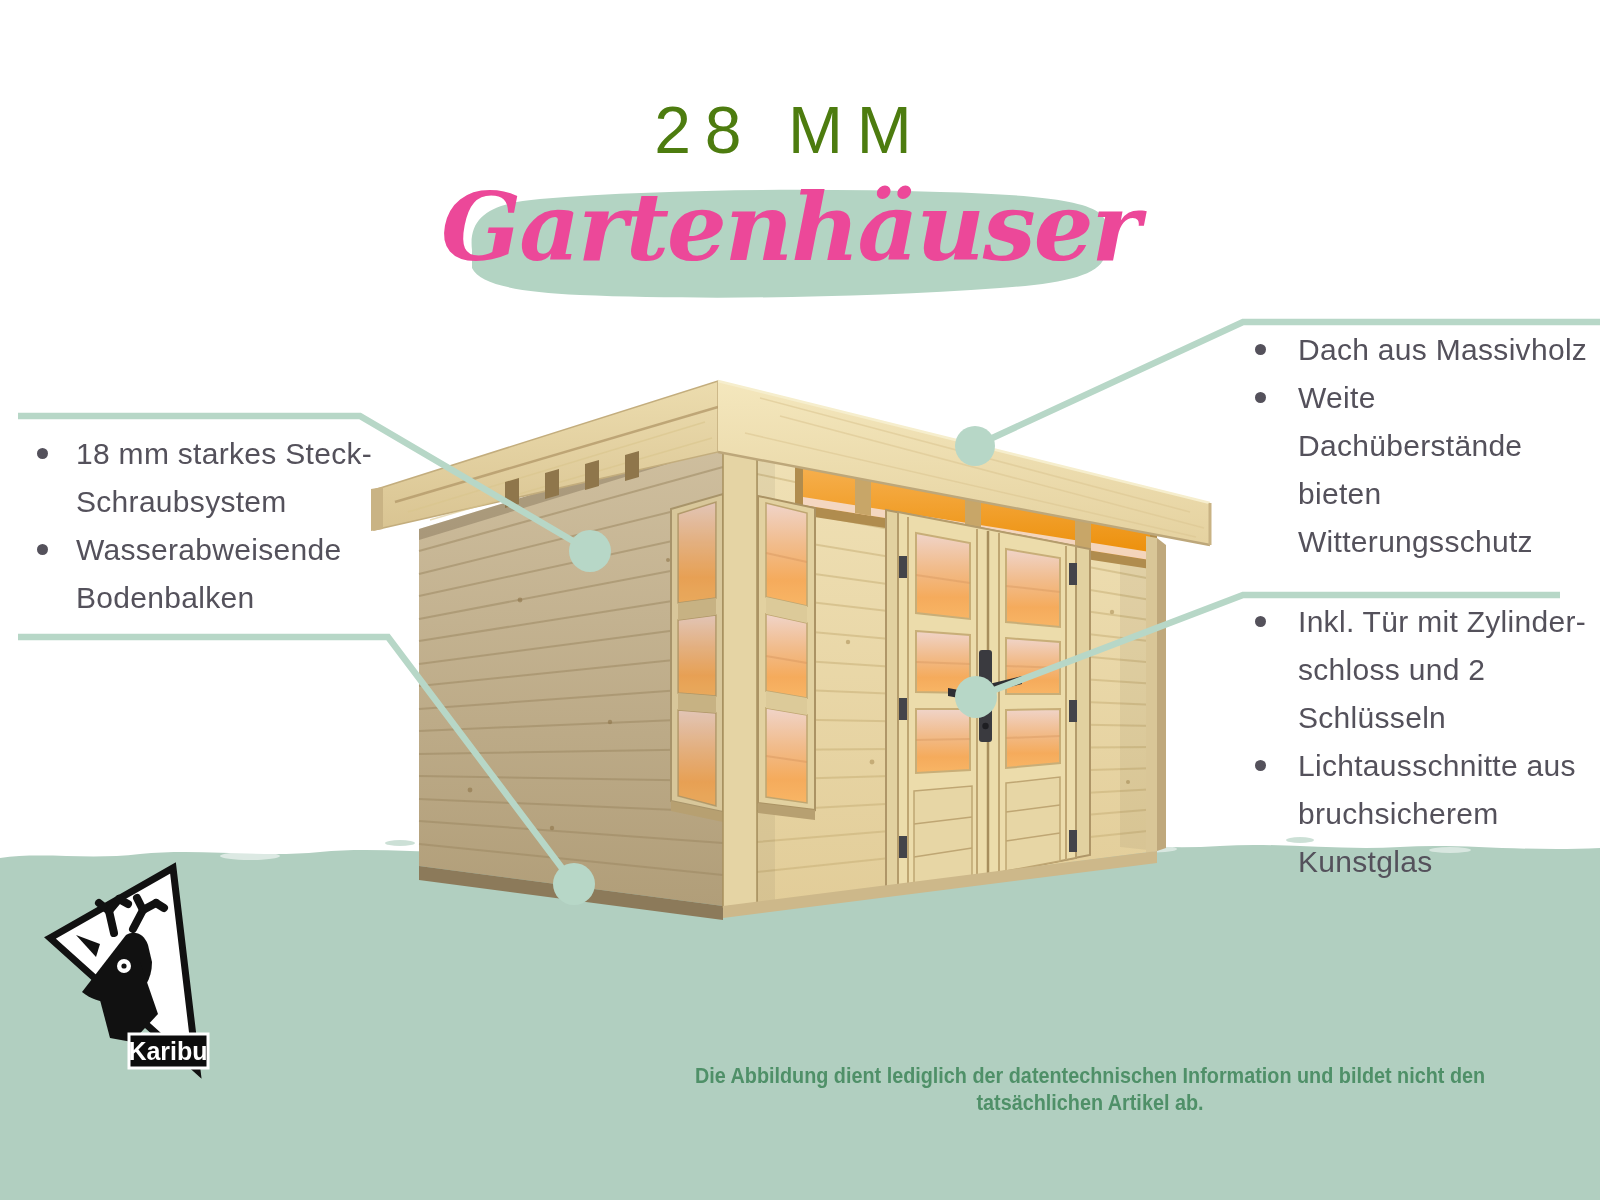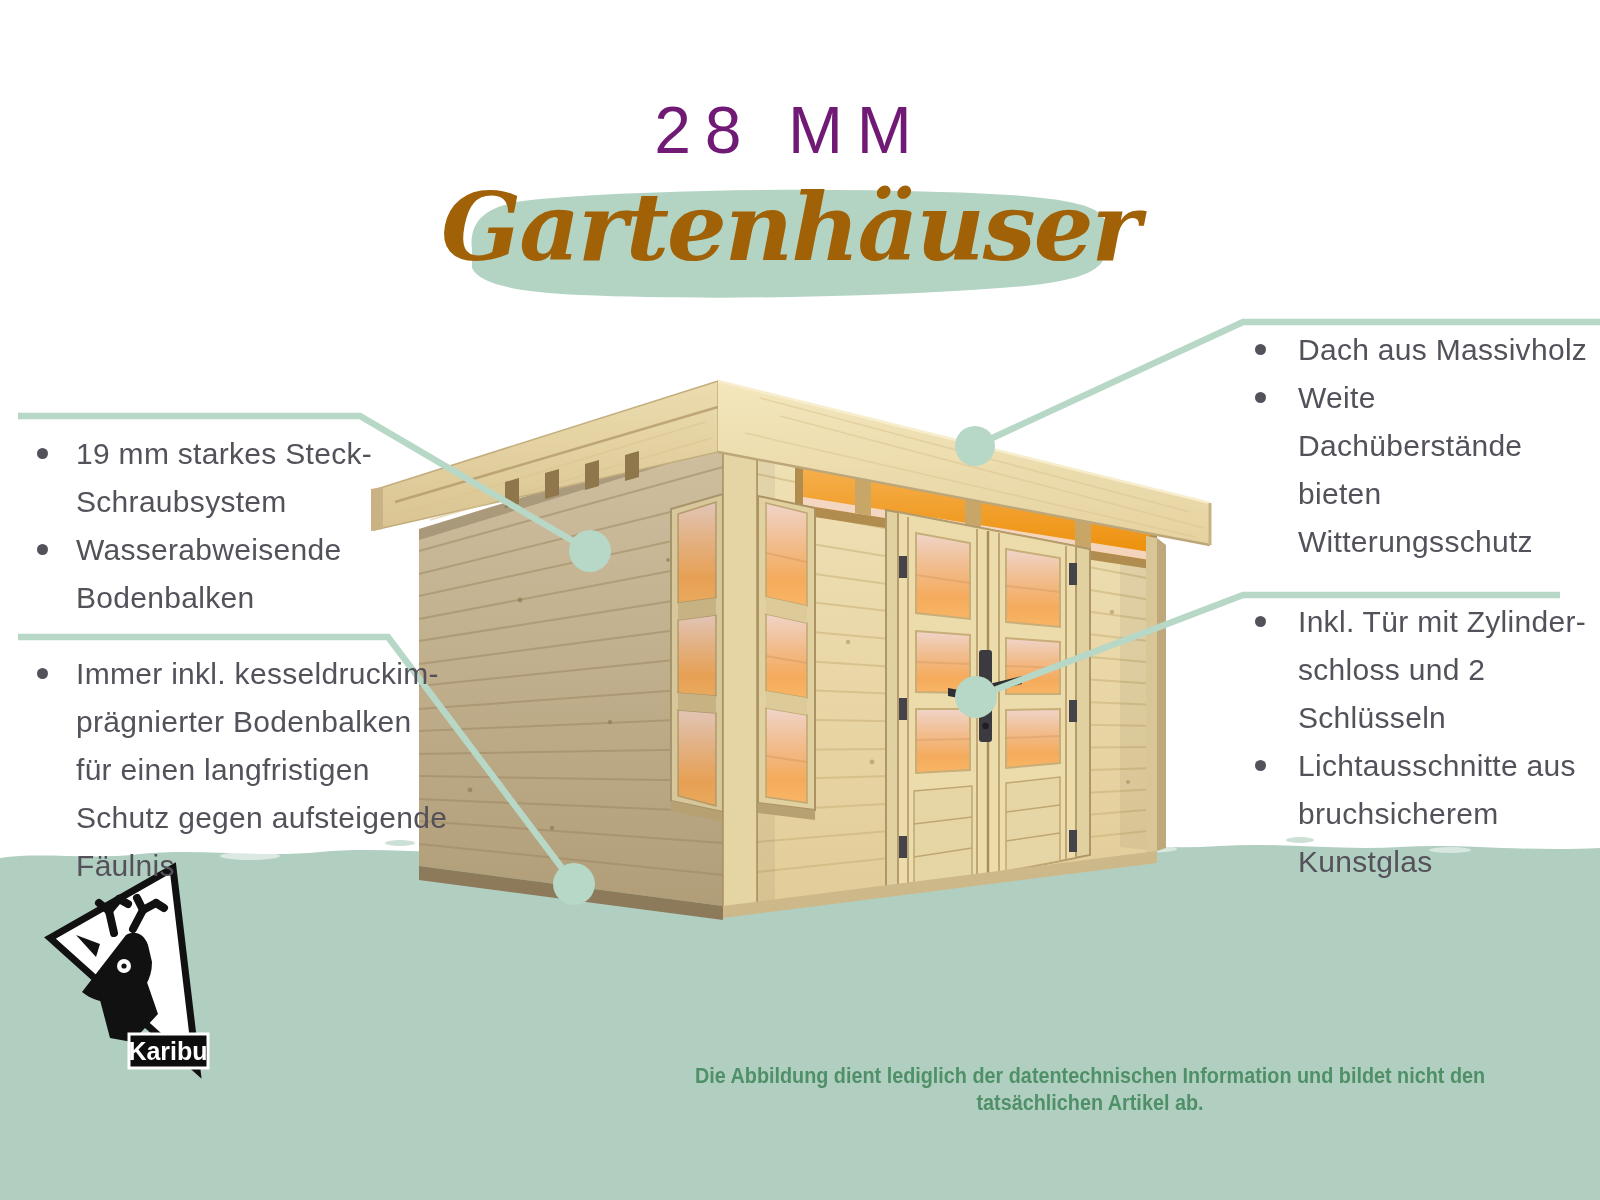--- a/index.html
+++ b/index.html
@@ -4,26 +4,26 @@
 <style>
   html,body { margin:0; padding:0; background:#ffffff; }
   .stage {
     position:relative; width:1600px; height:1200px; background:#ffffff;
     overflow:hidden; font-family:"Liberation Sans", sans-serif;
   }
   svg.art { position:absolute; left:0; top:0; width:1600px; height:1200px; }
 
   .title28 {
     position:absolute; left:420px; top:92px; width:740px; text-align:center;
-    font-size:66px; font-weight:400; letter-spacing:14px; color:#701a75; z-index:3;
+    font-size:66px; font-weight:400; letter-spacing:14px; color:#4d7c0f; z-index:3;
   }
   .scriptTitle {
     position:absolute; left:340px; top:172px; width:900px; text-align:center;
     font-family:"DejaVu Serif", serif; font-style:italic; font-weight:bold;
-    font-size:94px; color:#a16207; letter-spacing:-2px; z-index:3;
+    font-size:94px; color:#ec4899; letter-spacing:-2px; z-index:3;
   }
   .annot {
     position:absolute; margin:0; padding:0; list-style:none; z-index:3;
     color:#54515b; font-size:30px; line-height:48px; letter-spacing:.3px; font-weight:400;
   }
   .annot li { display:grid; grid-template-columns:68px 1fr; }
   .annot.right li { grid-template-columns:76px 1fr; }
   .annot .dot { width:11px; height:11px; border-radius:50%; background:#54515b; margin:18px auto 0; }
   .annot .txt { white-space:pre-line; }
   #annot-left-top    { left:8px;    top:430px; width:470px; }
@@ -255,40 +255,30 @@
       <text x="168" y="1060" text-anchor="middle" font-family="Liberation Sans, sans-serif" font-weight="bold" font-size="25" fill="#ffffff">Karibu</text>
     </g>
   </svg>
 
   <div class="title28">28 MM</div>
   <div class="scriptTitle">Gartenhäuser</div>
 
   <ul class="annot" id="annot-left-top">
     <li>
       <span class="dot"></span>
-      <span class="txt">19 mm starkes Steck-
+      <span class="txt">18 mm starkes Steck-
 Schraubsystem</span>
     </li>
     <li>
       <span class="dot"></span>
       <span class="txt">Wasserabweisende
 Bodenbalken</span>
     </li>
   </ul>
 
-  <ul class="annot" id="annot-left-bottom">
-    <li>
-      <span class="dot"></span>
-      <span class="txt">Immer inkl. kesseldruckim-
-prägnierter Bodenbalken
-für einen langfristigen
-Schutz gegen aufsteigende
-Fäulnis</span>
-    </li>
-  </ul>
 
   <ul class="annot right" id="annot-right-top">
     <li>
       <span class="dot"></span>
       <span class="txt">Dach aus Massivholz</span>
     </li>
     <li>
       <span class="dot"></span>
       <span class="txt">Weite Dachüberstände
 bieten Witterungsschutz</span>

